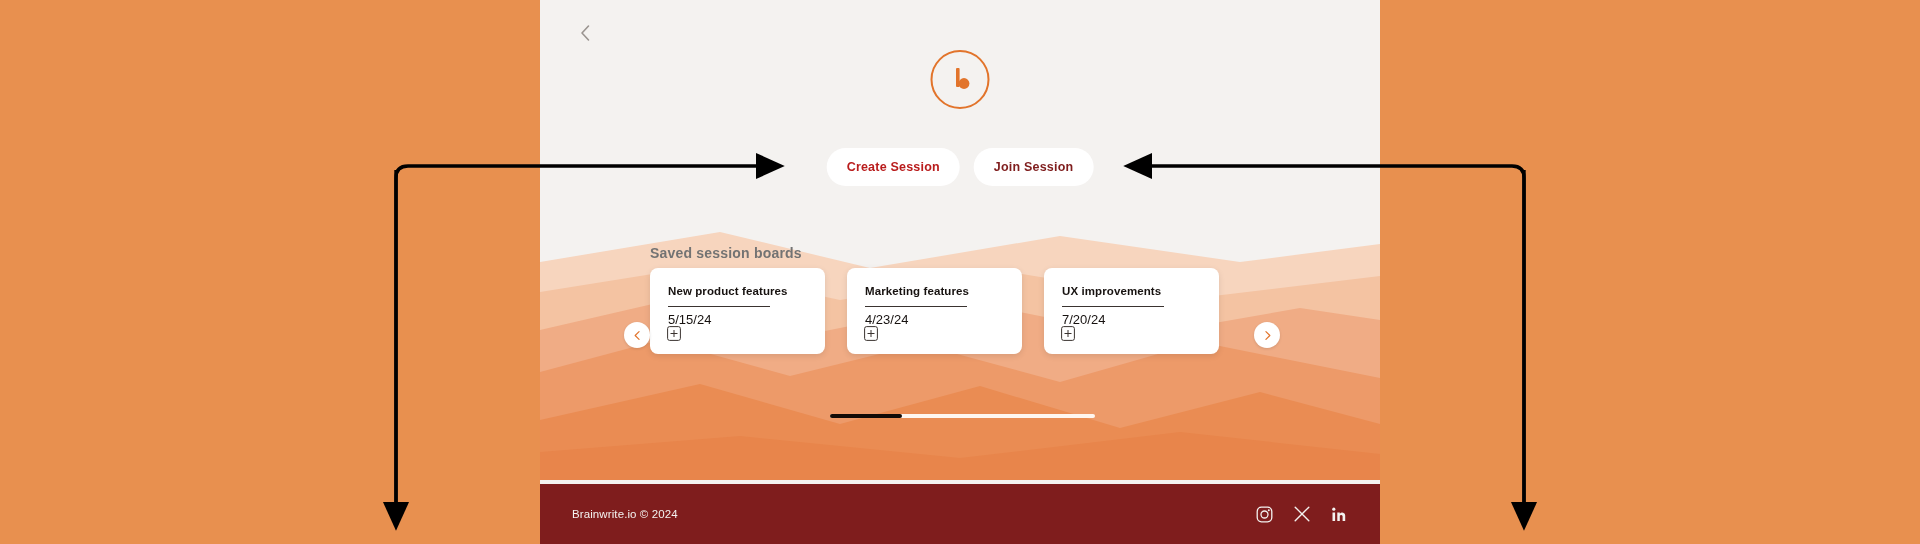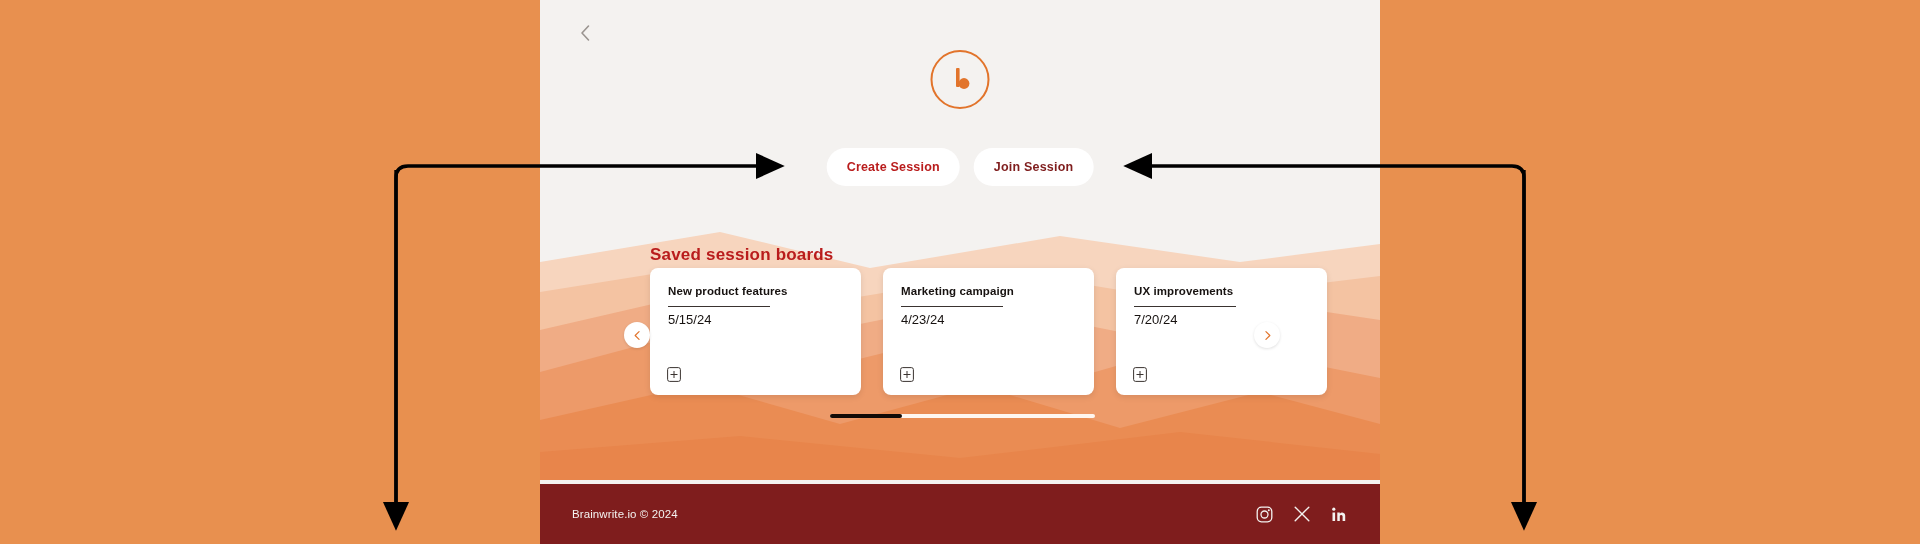--- a/index.html
+++ b/index.html
@@ -38,30 +38,30 @@
   }
   #create-session-button{color:#b91c1c;}
   #join-session-button{color:#7f1d1d;}
 
   
   #landscape{position:absolute;left:0;top:0;width:840px;height:480px;}
 
   
   #saved-title{
     position:absolute;left:110px;top:245px;
-    font-size:17px;font-weight:bold;color:#b91c1c;letter-spacing:.2px;
+    font-size:14px;font-weight:bold;color:#737373;letter-spacing:.2px;
   }
   #cards-row{
     position:absolute;left:110px;top:268px;
     display:flex;gap:22px;z-index:4;
   }
   .board-card{
-    width:175px;height:127px;background:#FFFFFF;border-radius:8px;
+    width:175px;height:86px;background:#FFFFFF;border-radius:8px;
     box-shadow:0 2px 6px rgba(0,0,0,.10);
-    position:relative;cursor:pointer;padding-left:36px;
+    position:relative;cursor:pointer;
   }
   .card-title{
     position:absolute;left:18px;top:17px;right:14px;
     font-size:11.5px;font-weight:bold;color:#171210;letter-spacing:.1px;
     white-space:nowrap;
   }
   .card-rule{
     position:absolute;left:18px;top:38px;width:102px;height:1px;background:#3A3330;
   }
   .card-date{
@@ -149,21 +149,21 @@
       <div class="card-add">
         <svg viewBox="0 0 14 15" width="14" height="15">
           <rect x="0.6" y="0.6" width="12.8" height="13.8" rx="2" fill="none" stroke="#3A3330" stroke-width="1"></rect>
           <line x1="7" y1="4" x2="7" y2="11" stroke="#3A3330" stroke-width="1"></line>
           <line x1="3.5" y1="7.5" x2="10.5" y2="7.5" stroke="#3A3330" stroke-width="1"></line>
         </svg>
       </div>
     </div>
 
     <div class="board-card">
-      <div class="card-title">Marketing campaign</div>
+      <div class="card-title">Marketing features</div>
       <div class="card-rule"></div>
       <div class="card-date">4/23/24</div>
       <div class="card-add">
         <svg viewBox="0 0 14 15" width="14" height="15">
           <rect x="0.6" y="0.6" width="12.8" height="13.8" rx="2" fill="none" stroke="#3A3330" stroke-width="1"></rect>
           <line x1="7" y1="4" x2="7" y2="11" stroke="#3A3330" stroke-width="1"></line>
           <line x1="3.5" y1="7.5" x2="10.5" y2="7.5" stroke="#3A3330" stroke-width="1"></line>
         </svg>
       </div>
     </div>

